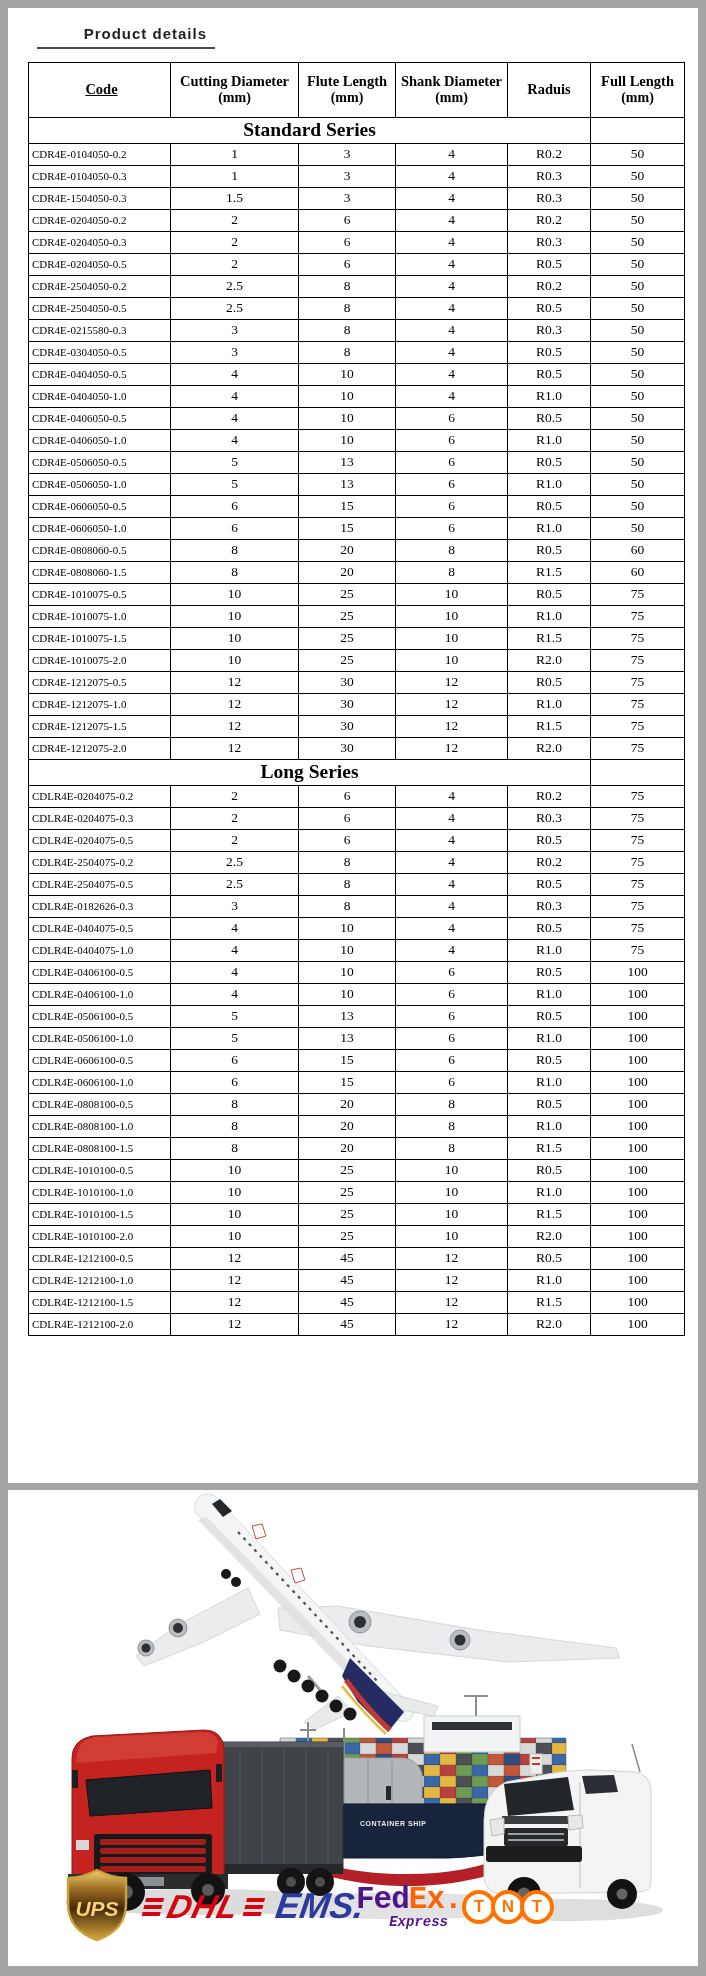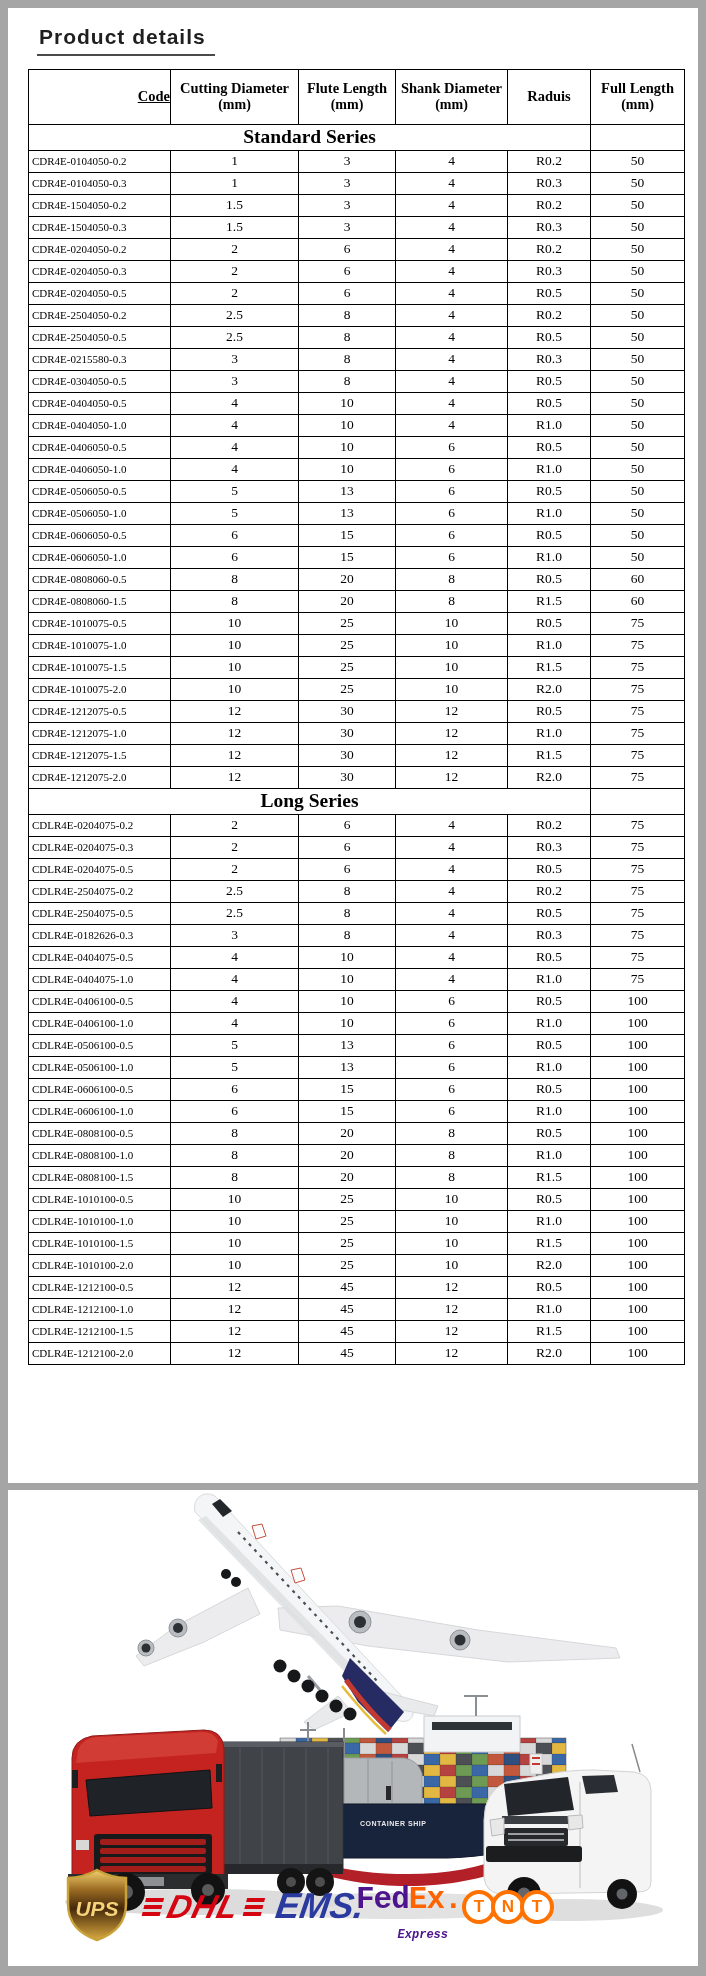--- a/index.html
+++ b/index.html
@@ -5,36 +5,36 @@
   html,body{margin:0;padding:0;}
   body{width:706px;font-family:"Liberation Serif",serif;}
   .page{position:relative;width:706px;height:1976px;background:#a5a5a5;overflow:hidden;}
   .panel{position:absolute;left:8px;width:690px;background:#ffffff;}
   .panel-1{top:8px;height:1475px;}
   .panel-2{top:1490px;height:476px;}
 
   
   .title-wrap{padding:17px 0 0 29px;}
   .page-title{display:inline-block;font-family:"Liberation Sans",sans-serif;font-weight:700;
-    font-size:21px;letter-spacing:1px;color:#1f1f1f;border-bottom:2px solid #4a4a4a;
-    padding:0 8px 5px 2px;min-width:168px;}
+    font-size:15px;letter-spacing:1px;color:#1f1f1f;border-bottom:2px solid #4a4a4a;
+    padding:0 8px 5px 2px;min-width:168px;text-align:right;}
 
   
   table.product{border-collapse:collapse;table-layout:fixed;margin:13px 0 0 20px;width:656px;
     font-family:"Liberation Serif",serif;color:#000;}
   table.product col.c0{width:142px}
   table.product col.c1{width:128px}
   table.product col.c2{width:97px}
   table.product col.c3{width:112px}
   table.product col.c4{width:83px}
   table.product col.c5{width:94px}
   table.product th, table.product td{border:1.5px solid #000;padding:0;line-height:1.05;
     overflow:hidden;white-space:nowrap;}
   table.product thead th{height:54px;font-size:14.5px;font-weight:700;text-align:center;vertical-align:middle;}
-  table.product thead th.code-h{text-align:right;padding-left:4px;text-decoration:underline;}
+  table.product thead th.code-h{text-align:center;padding-left:4px;text-decoration:underline;}
   .th-unit{font-size:14px;margin-top:2px;}
   td.series-title{height:25px;font-size:19.5px;font-weight:700;text-align:center;white-space:pre;}
   td.series-empty{height:25px;}
   table.product td.code{height:21px;font-size:11px;text-align:left;padding-left:3px;}
   table.product td.num{height:21px;font-size:13.5px;text-align:center;}
 
   
   .panel-2{overflow:hidden;}
   .illu{position:absolute;left:0;top:0;}
 
@@ -46,22 +46,22 @@
   .dhl-bars i{display:block;width:18px;height:4px;background:#d40511;}
   .dhl-text{font-family:"Liberation Sans",sans-serif;font-style:italic;font-weight:900;
     font-size:33px;color:#d40511;letter-spacing:1px;line-height:1;}
   .logo-ems{left:268px;top:398px;font-family:"Liberation Sans",sans-serif;font-style:italic;
     font-weight:900;font-size:36px;color:#2b3a9e;transform:skewX(-8deg);line-height:1;}
   .logo-fedex{left:348px;top:394px;font-family:Liberation Mono, monospace;line-height:1;width:96px;}
   .fedex-line{font-weight:900;font-size:31px;letter-spacing:-1px;}
   .fedex-fed{color:#4d148c;}
   .fedex-ex{color:#ff6200;}
   .fedex-dot{color:#ff6200;}
-  .fedex-sub{display:block;text-align:right;color:#4d148c;font-weight:700;font-size:12px;
-    font-style:italic;margin-top:14px;padding-right:4px;}
+  .fedex-sub{display:block;text-align:right;color:#4d148c;font-weight:700;font-size:14px;
+    font-style:italic;margin-top:0;padding-right:4px;}
   .logo-tnt{left:454px;top:400px;display:flex;}
   .logo-tnt b{display:block;width:26px;height:26px;border:4px solid #ff7200;border-radius:50%;
     color:#ff7200;font-family:"Liberation Sans",sans-serif;font-weight:900;font-size:17px;
     line-height:26px;text-align:center;background:#fff;margin-left:-5px;}
   .logo-tnt b:first-child{margin-left:0;}
 </style>
 </head>
 <body>
 
 <div class="page">
@@ -118,28 +118,20 @@
             <td class="num">4</td>
             <td class="num">R0.2</td>
             <td class="num">50</td>
           </tr>
           <tr>
             <td class="code">CDR4E-0104050-0.3</td>
             <td class="num">1</td>
             <td class="num">3</td>
             <td class="num">4</td>
             <td class="num">R0.3</td>
-            <td class="num">50</td>
-          </tr>
-          <tr>
-            <td class="code">CDR4E-1504050-0.2</td>
-            <td class="num">1.5</td>
-            <td class="num">3</td>
-            <td class="num">4</td>
-            <td class="num">R0.2</td>
             <td class="num">50</td>
           </tr>
           <tr>
             <td class="code">CDR4E-1504050-0.3</td>
             <td class="num">1.5</td>
             <td class="num">3</td>
             <td class="num">4</td>
             <td class="num">R0.3</td>
             <td class="num">50</td>
           </tr>

